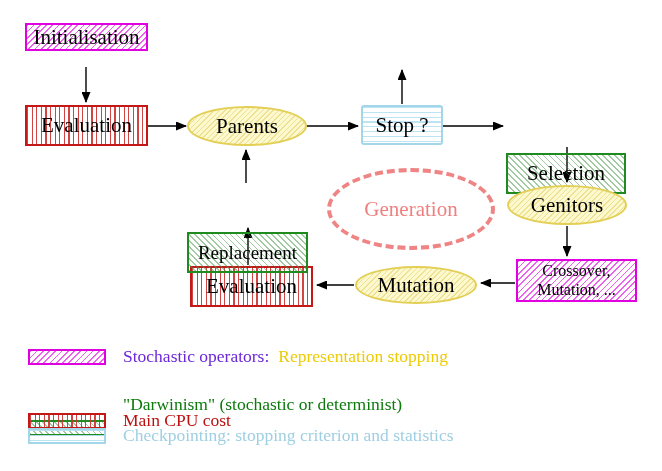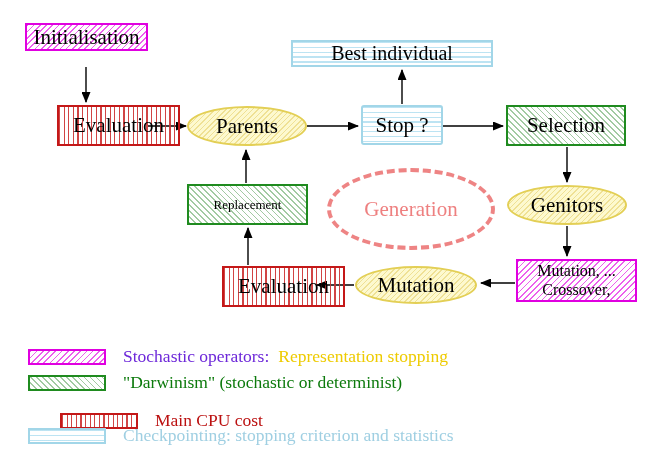--- a/index.html
+++ b/index.html
@@ -13,25 +13,25 @@
     align-items:center;justify-content:center;text-align:center;
     color:#000;font-size:21px;line-height:1.05;white-space:nowrap;
   }
   .hatch-magenta{
     border:2px solid #e000e0;
     background-image:repeating-linear-gradient(135deg,rgba(232,56,232,.8) 0 1.2px,rgba(255,255,255,0) 1.2px 4.4px);
   }
   .stripe-red{
     border:2px solid #c41818;
     background-image:repeating-linear-gradient(90deg,rgba(204,48,48,.9) 0 1.2px,rgba(255,255,255,0) 1.2px 4.6px);
-    margin-left:32px;
   }
   .hatch-green{
     border:2px solid #1f8b1f;
     background-image:repeating-linear-gradient(45deg,rgba(70,150,70,.5) 0 1.1px,rgba(255,255,255,0) 1.1px 4.2px);
+    margin-top:48px;
   }
   .stripe-cyan{
     border:2px solid #a2d6e8;
     background-image:repeating-linear-gradient(180deg,rgba(185,226,242,.95) 0 1.3px,rgba(255,255,255,0) 1.3px 4.8px);
   }
   .rounded{border-radius:3px;}
   .ellipse-yellow{
     border:2px solid #e3cf55;border-radius:50%;
     background-color:#fdf9cf;
     background-image:repeating-linear-gradient(135deg,rgba(218,188,60,.4) 0 1px,rgba(255,255,255,0) 1px 3.8px);
@@ -76,40 +76,39 @@
       <line x1="246" y1="183" x2="246" y2="150" marker-end="url(#ah)"></line>
     </g>
   </svg>
 
   <div class="node hatch-magenta" style="left:25px;top:23px;width:123px;height:28px;">Initialisation</div>
 
   <div class="node stripe-red" style="left:25px;top:105px;width:123px;height:41px;">Evaluation</div>
 
   <div class="node ellipse-yellow" style="left:187px;top:106px;width:120px;height:40px;">Parents</div>
 
-  <div class="node stripe-cyan" style="left:291px;top:40px;width:202px;height:27px;font-size:20px;">Best individual</div>
 
   <div class="node stripe-cyan rounded" style="left:361px;top:105px;width:82px;height:40px;">Stop ?</div>
 
   <div class="node hatch-green" style="left:506px;top:105px;width:120px;height:41px;">Selection</div>
 
   <div class="node ellipse-yellow" style="left:507px;top:185px;width:120px;height:40px;">Genitors</div>
 
   <div class="node hatch-magenta two-line" style="left:516px;top:259px;width:121px;height:43px;">
     <div>
+      <div>Crossover,</div>
       <div>Mutation, ...</div>
-      <div>Crossover,</div>
     </div>
   </div>
 
   <div class="node ellipse-yellow" style="left:355px;top:266px;width:122px;height:38px;">Mutation</div>
 
   <div class="node stripe-red" style="left:190px;top:266px;width:123px;height:41px;">Evaluation</div>
 
-  <div class="node hatch-green" style="left:187px;top:184px;width:121px;height:41px;font-size:13px;text-align:center;">Replacement</div>
+  <div class="node hatch-green" style="left:187px;top:184px;width:121px;height:41px;font-size:19px;text-align:center;">Replacement</div>
 
   <div class="node generation" style="left:327px;top:168px;width:168px;height:82px;">Generation</div>
 
   <div class="legend">
 
     <div class="legend-row" style="top:0px;">
       <div class="swatch hatch-magenta"></div>
       <div class="legend-text">
         <span class="t-magenta">Stochastic operators:</span><span class="t-gold">Representation stopping</span>
       </div>

